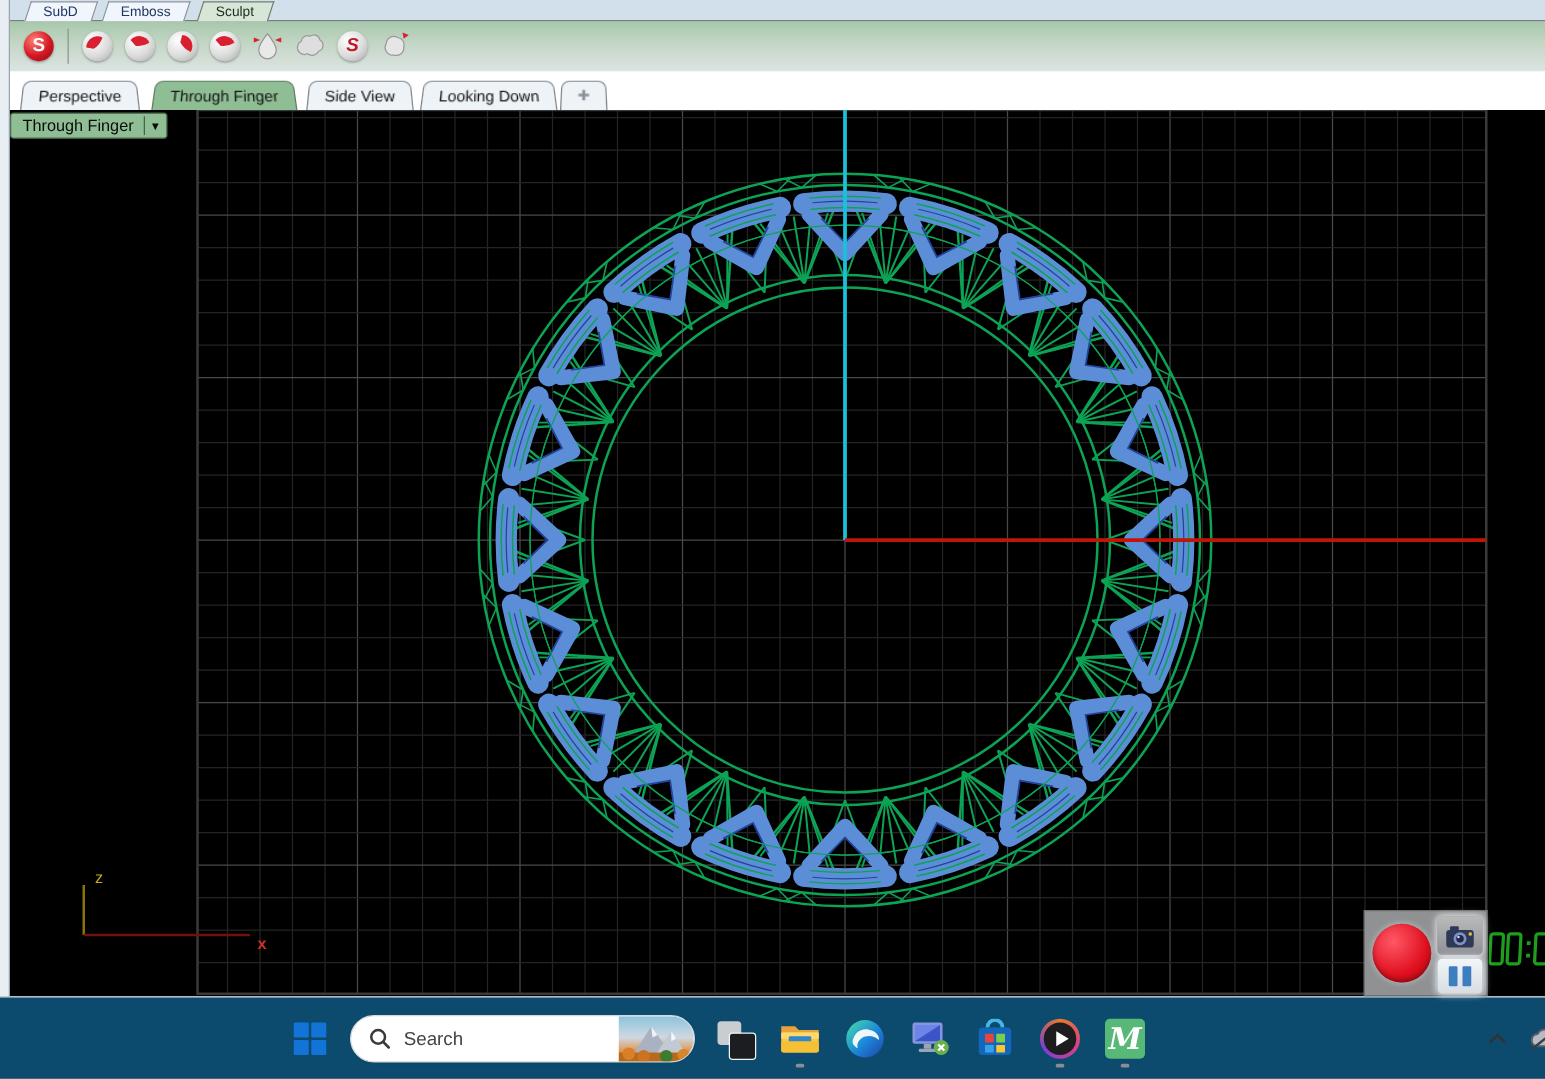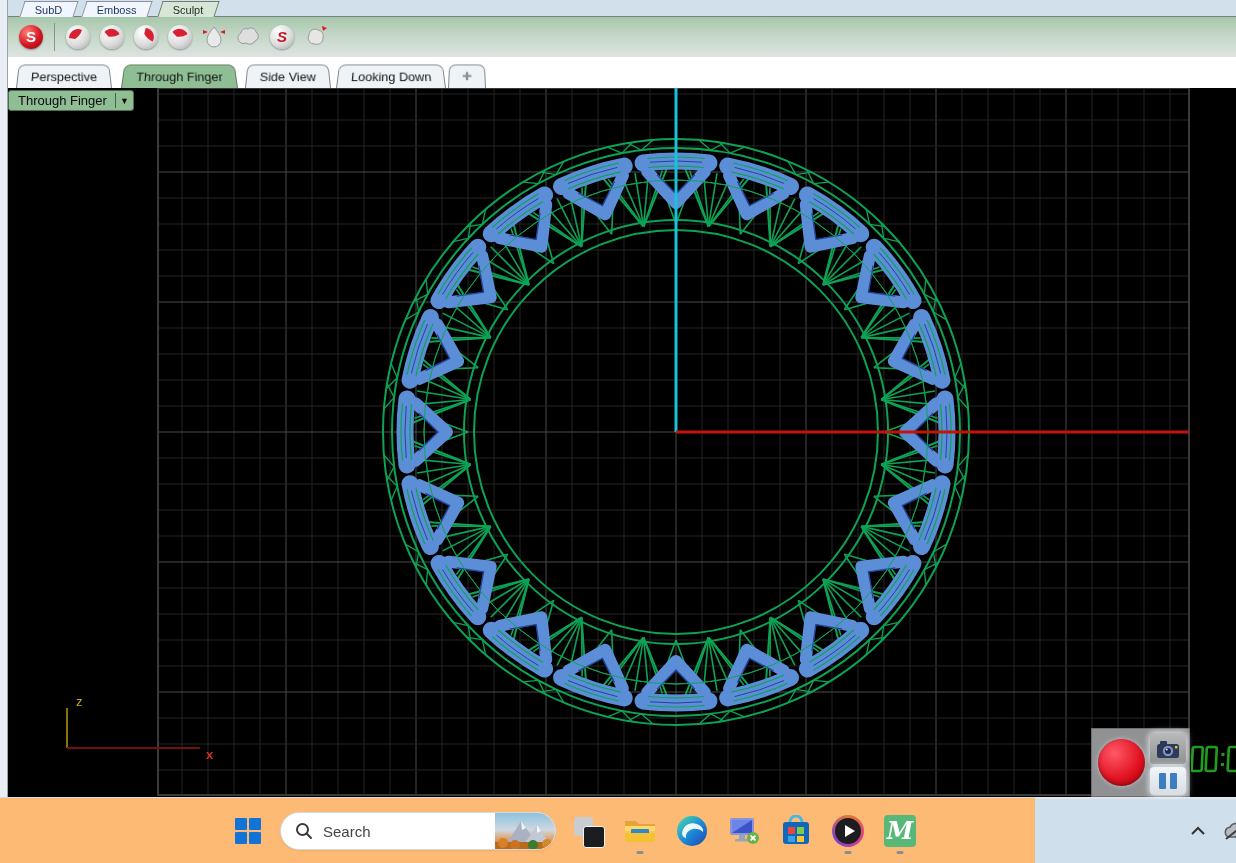--- a/index.html
+++ b/index.html
@@ -44,21 +44,21 @@
   .recorder{position:absolute;left:1091px;top:640px;width:99px;height:69px;background:#8f9193;border:1px solid #6d6f71;box-sizing:border-box;z-index:10;}
   .rec-btn{position:absolute;left:6px;top:10px;width:47px;height:47px;border-radius:50%;
            background:radial-gradient(circle at 35% 30%, #ff5866, #e0101f 60%, #a80812);box-shadow:inset 0 -2px 4px rgba(0,0,0,.3),0 0 5px rgba(255,255,255,.45);}
   .cam-btn{position:absolute;left:58px;top:4px;width:36px;height:31px;border-radius:4px;
            background:linear-gradient(#b8babc,#8e9092);box-shadow:0 0 6px 1px rgba(255,255,255,.8);display:flex;align-items:center;justify-content:center;}
   .pause-btn{position:absolute;left:58px;top:38px;width:36px;height:28px;border-radius:4px;
            background:linear-gradient(#f2f6f9,#d7dde2);box-shadow:0 0 6px 1px rgba(235,245,255,.9);display:flex;align-items:center;justify-content:center;gap:4px;}
   .pause-bar{width:7px;height:16px;background:#3d7ec0;border-radius:1px;}
   .timer{position:absolute;left:1191px;top:656px;z-index:9;}
   
-  .taskbar{position:absolute;left:0;top:797px;width:1035px;height:66px;background:#fdba74;border-top:1px solid #d9dbdd;box-sizing:border-box;padding-left:38px;}
+  .taskbar{position:absolute;left:0;top:797px;width:1236px;height:66px;background:#0c4a6e;border-top:1px solid #d9dbdd;box-sizing:border-box;padding-left:38px;}
   .task-center{position:absolute;left:228px;top:0;height:66px;display:flex;align-items:center;gap:12px;}
   .task-ico{position:relative;width:40px;height:40px;display:flex;align-items:center;justify-content:center;border-radius:5px;}
   .run-dot{position:absolute;left:50%;bottom:-3px;transform:translateX(-50%);width:7px;height:3px;border-radius:2px;background:#8a8e92;}
   .start-grid{display:grid;grid-template-columns:12px 12px;grid-template-rows:12px 12px;gap:2px;}
   .start-grid div{background:#1374d8;border-radius:1px;}
   .search-pill{width:276px;height:38px;background:#ffffff;border:1px solid #d6d8da;border-radius:19px;
                display:flex;align-items:center;padding-left:14px;box-sizing:border-box;position:relative;overflow:hidden;box-shadow:0 1px 2px rgba(0,0,0,.06);}
   .search-txt{font-size:15px;color:#444;margin-left:10px;}
   .weather{position:absolute;right:0;top:0;width:60px;height:38px;background:linear-gradient(#8cc3dc 0%,#cfd8e2 45%,#e0924a 75%,#b5651d 100%);}
   .tray{position:absolute;top:0;height:66px;}

